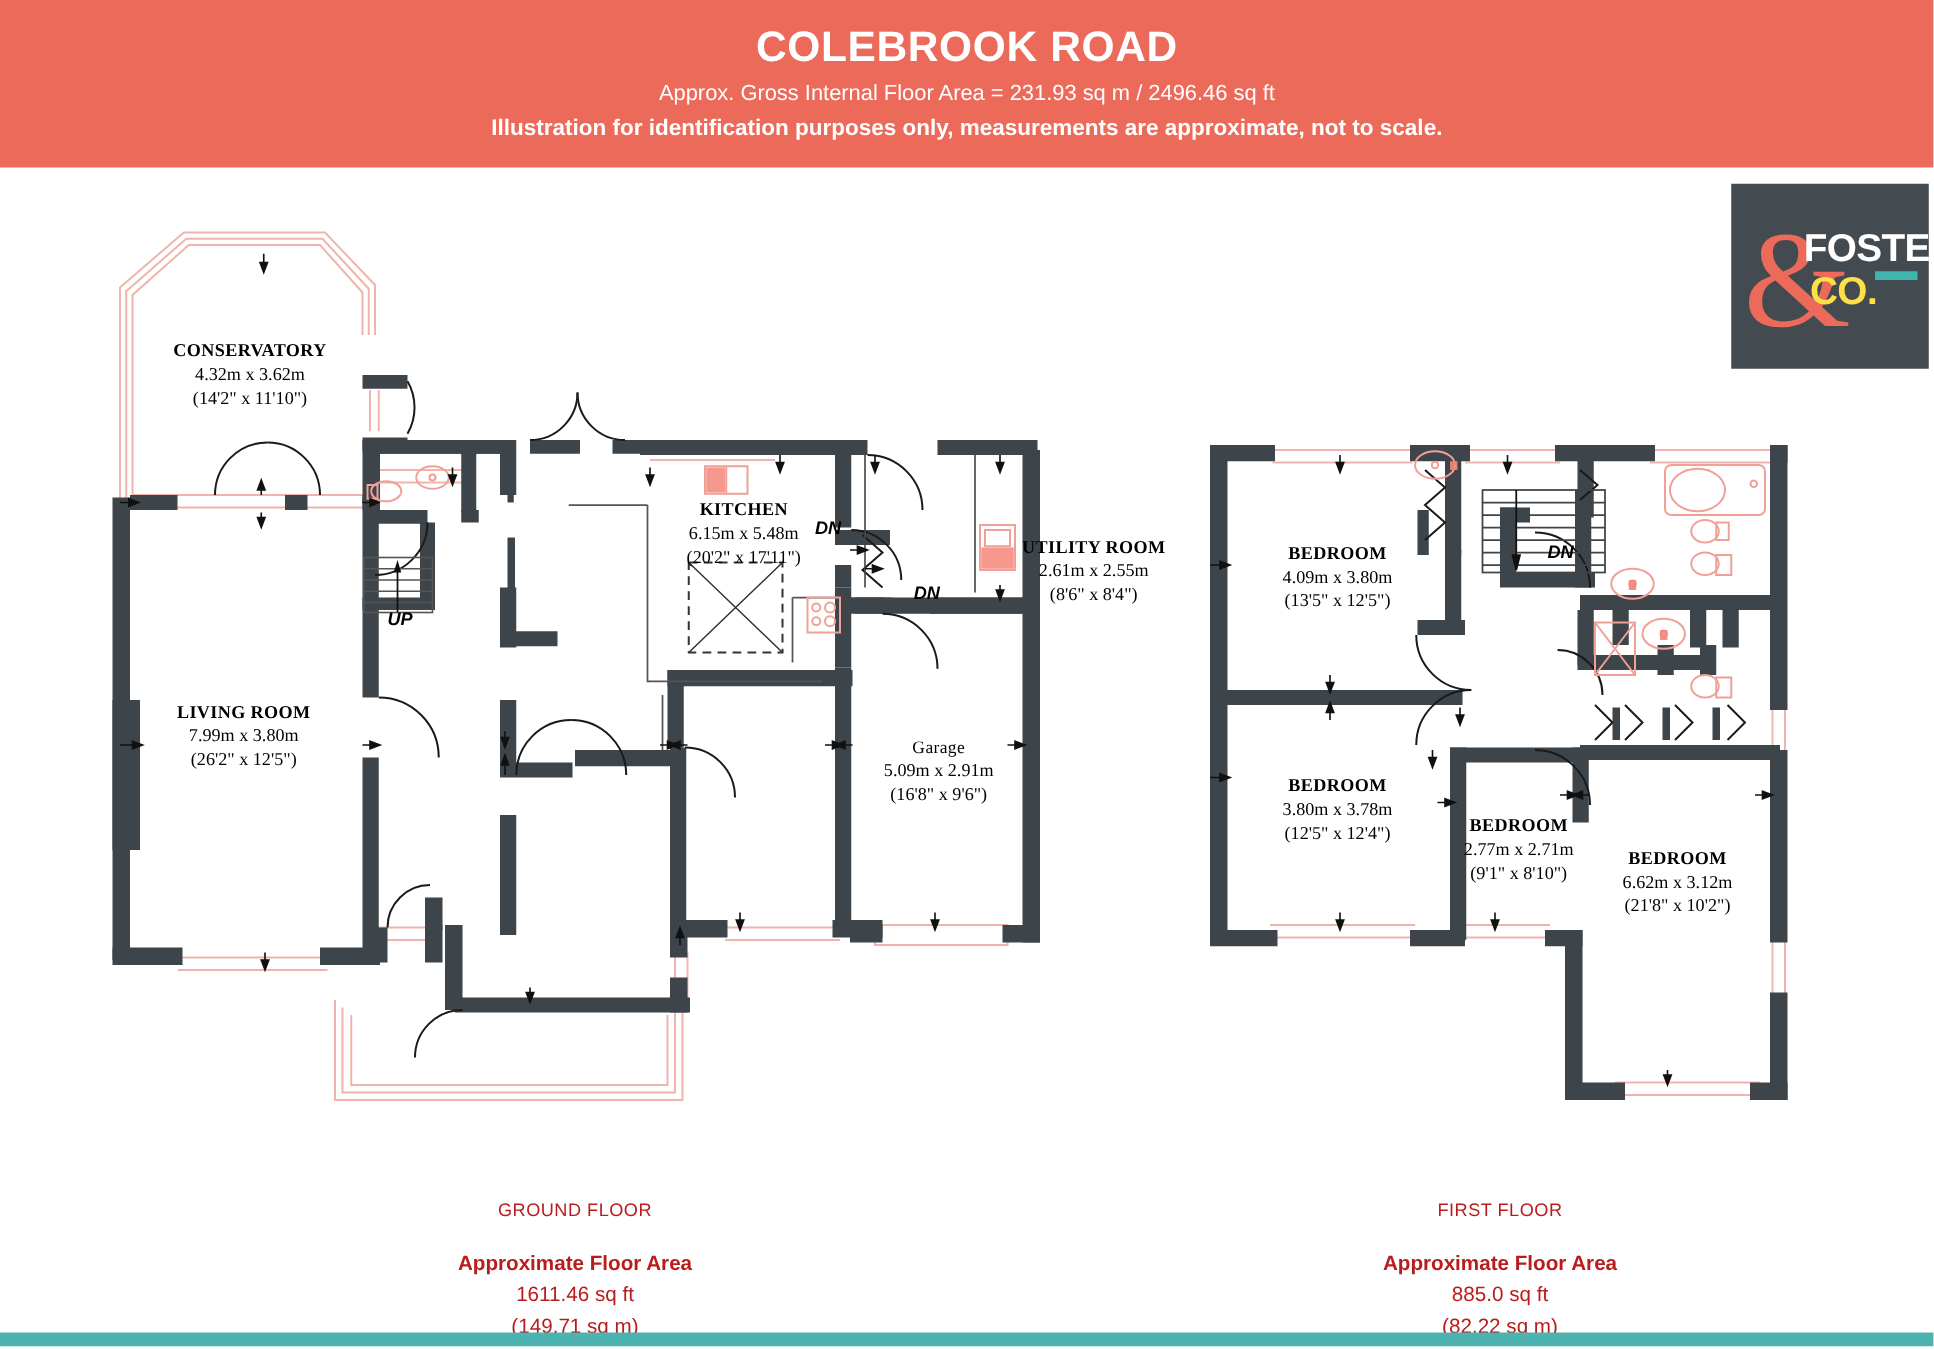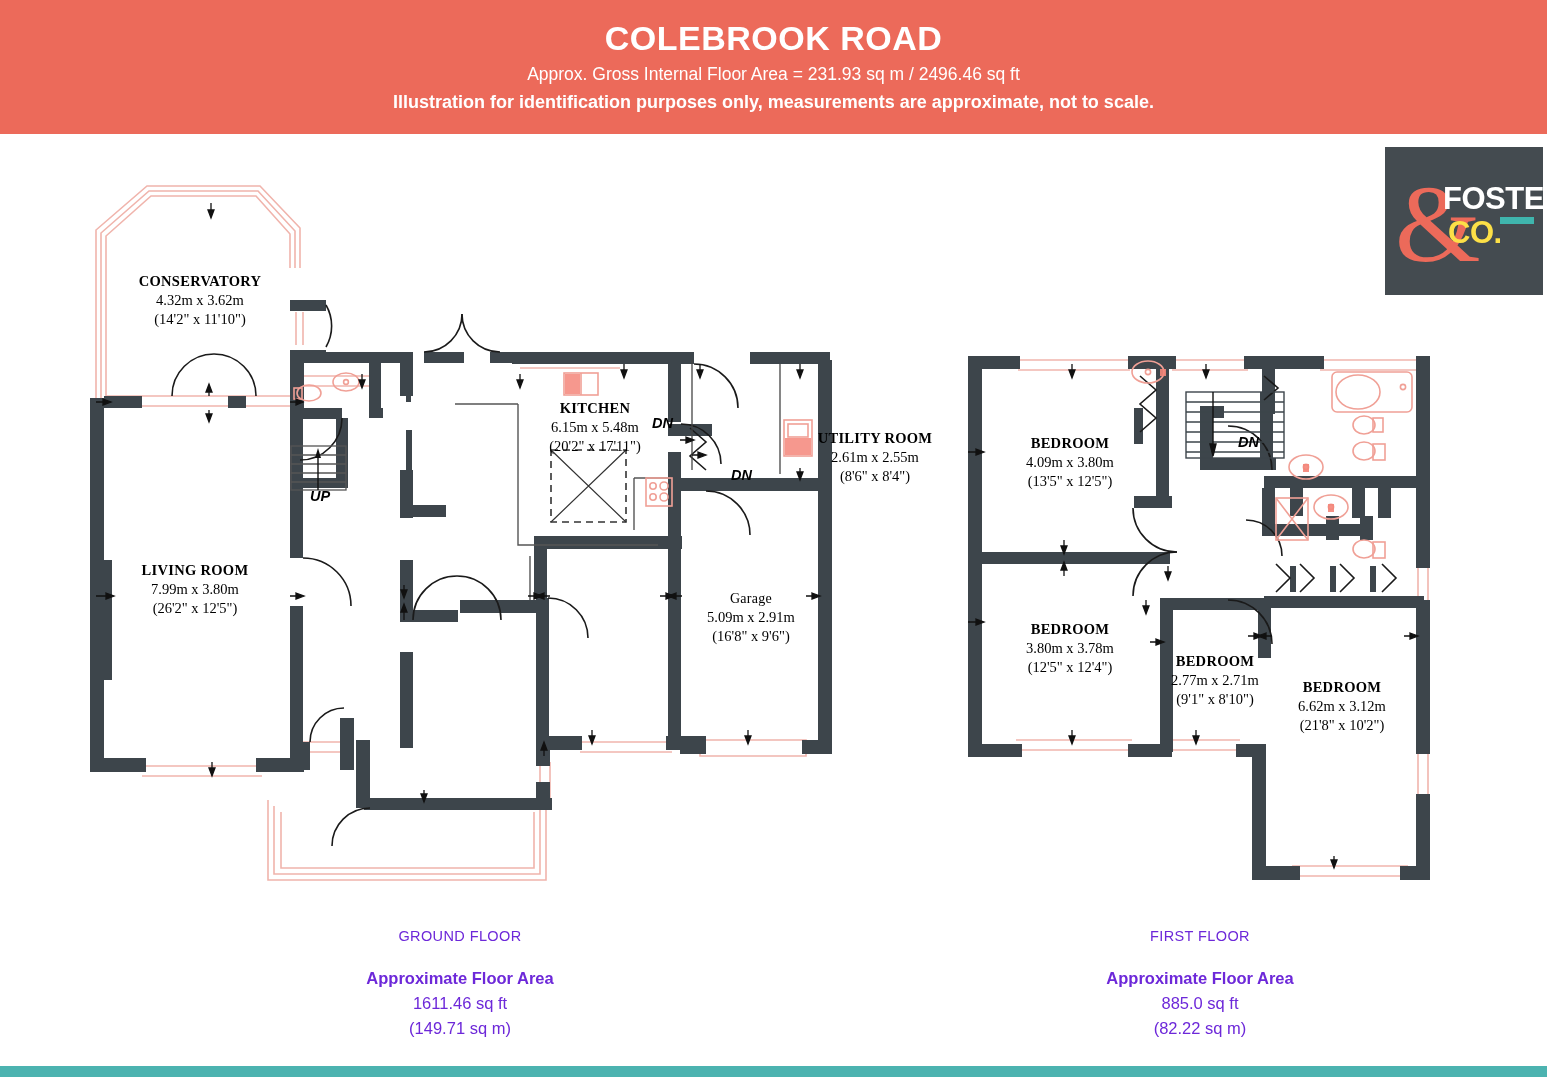--- a/index.html
+++ b/index.html
@@ -89,21 +89,22 @@
     position: absolute;
     left: 0; top: 1066px;
     width: 1547px; height: 11px;
     background: #4cb3b0;
   }
 
   
   .floor-caption {
     position: absolute;
     text-align: center;
-    color: #6d28d9;
+    color: #b91c1c;
+    margin-top: 33px;
   }
   .floor-caption .fname {
     font-size: 14.5px;
     letter-spacing: 0.4px;
     line-height: 22px;
   }
   .floor-caption .ftitle {
     font-size: 16.5px;
     font-weight: bold;
     line-height: 26px;

